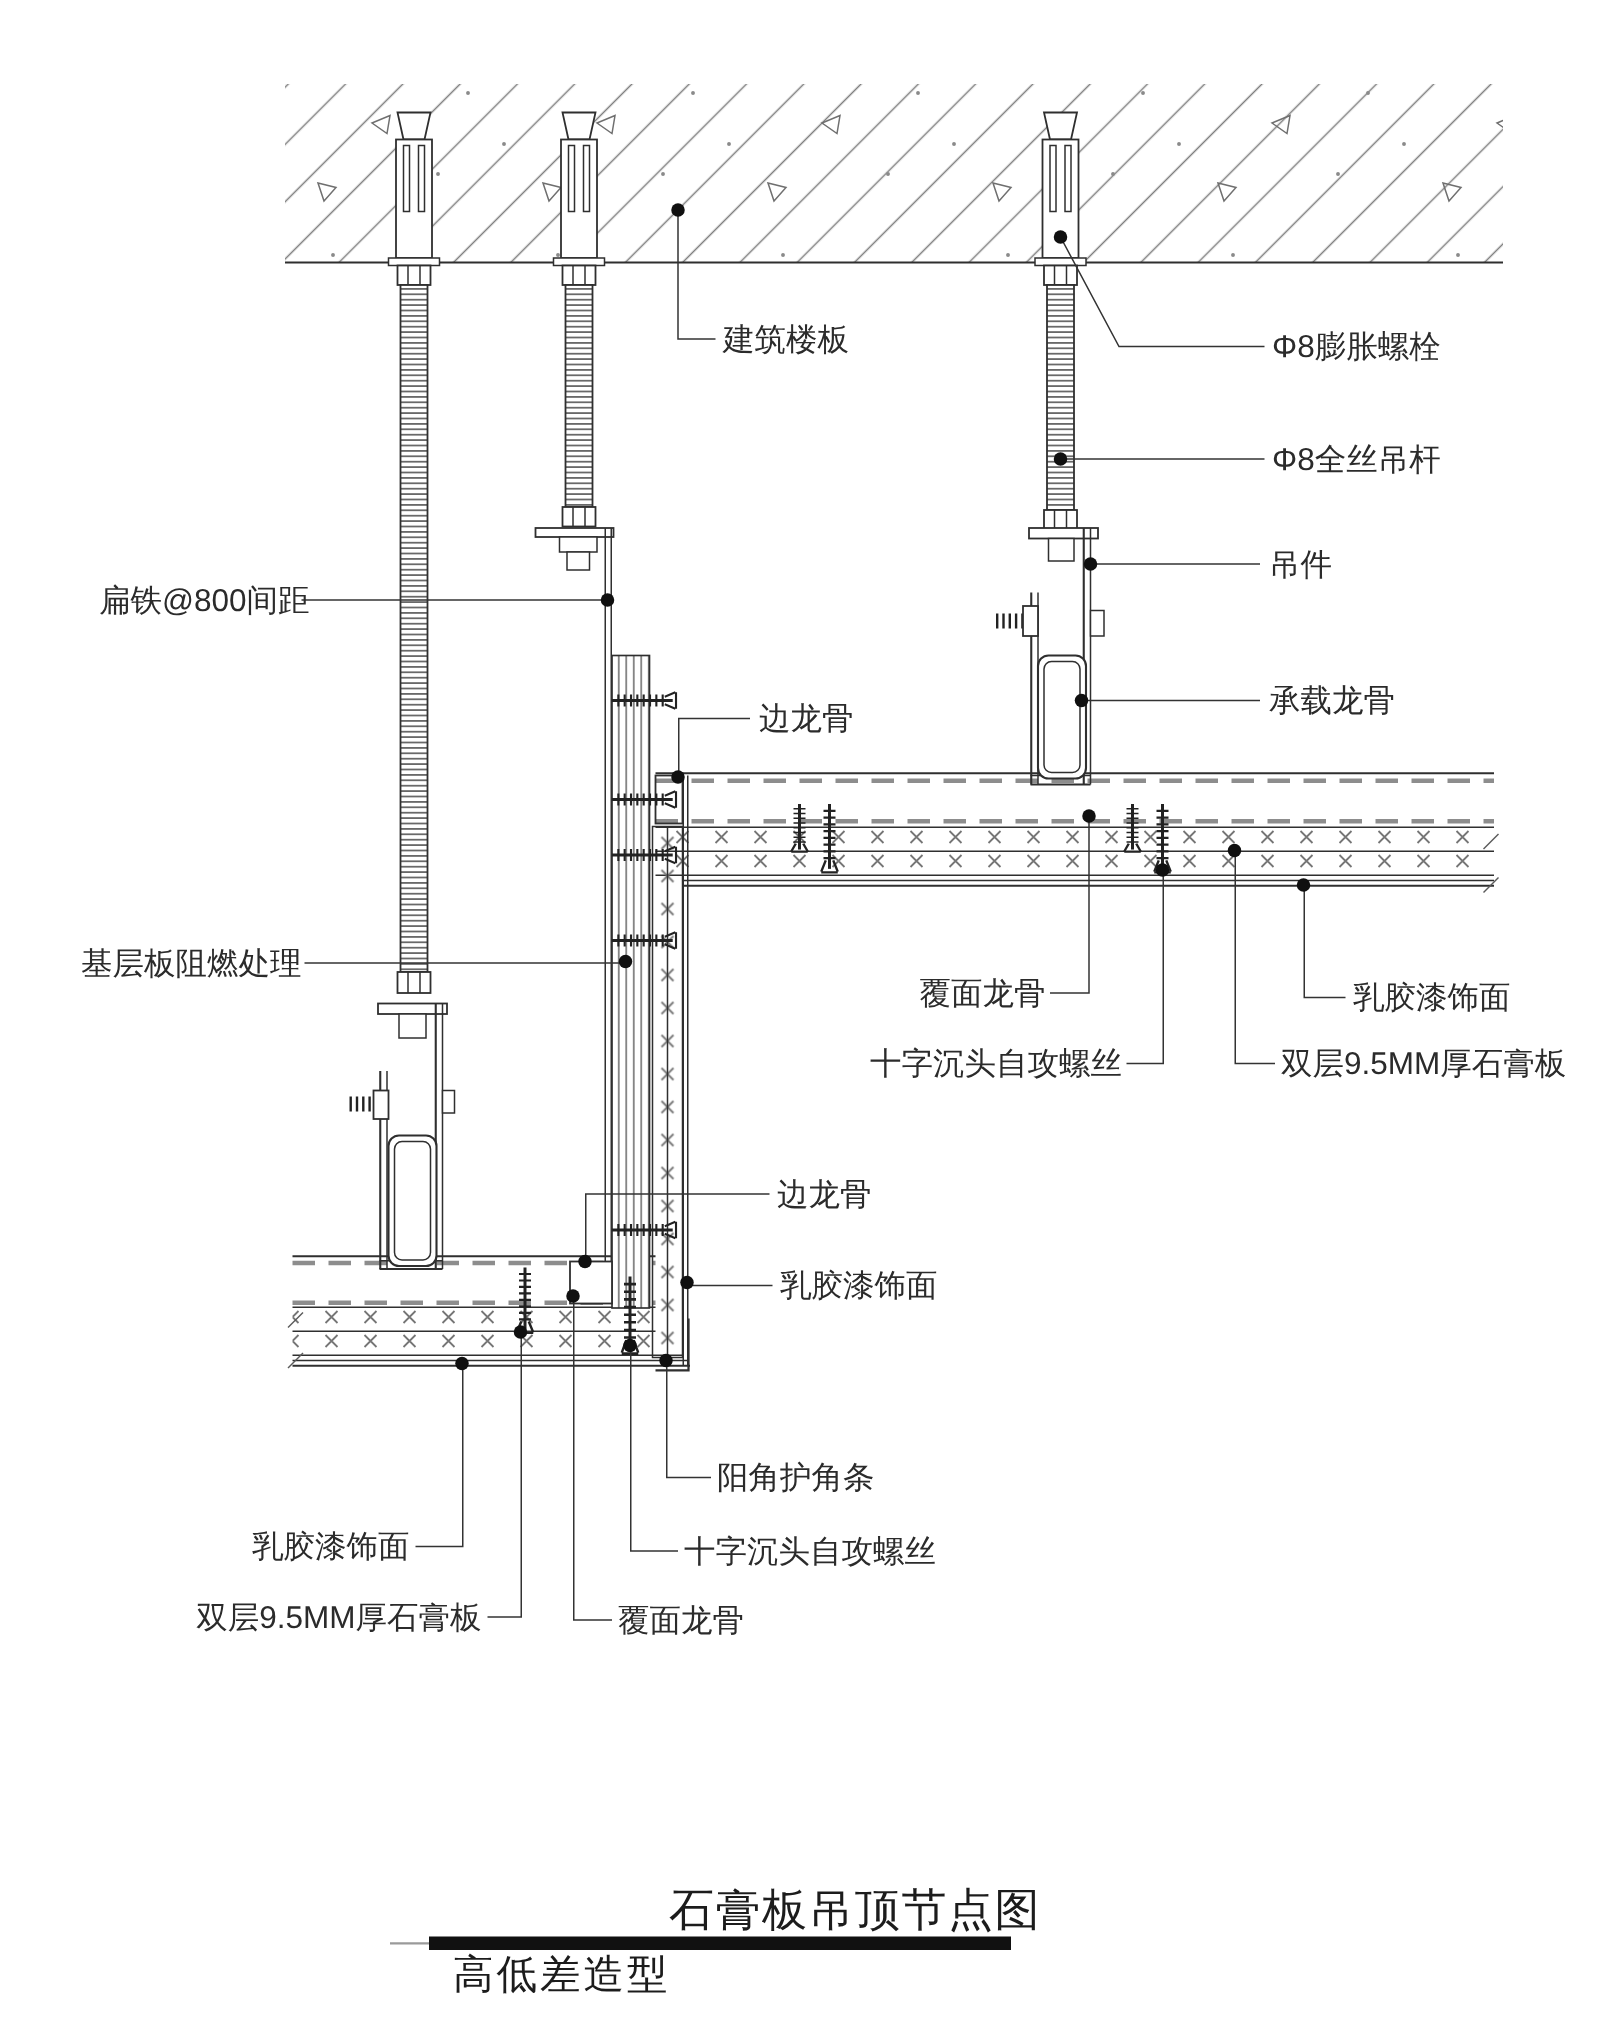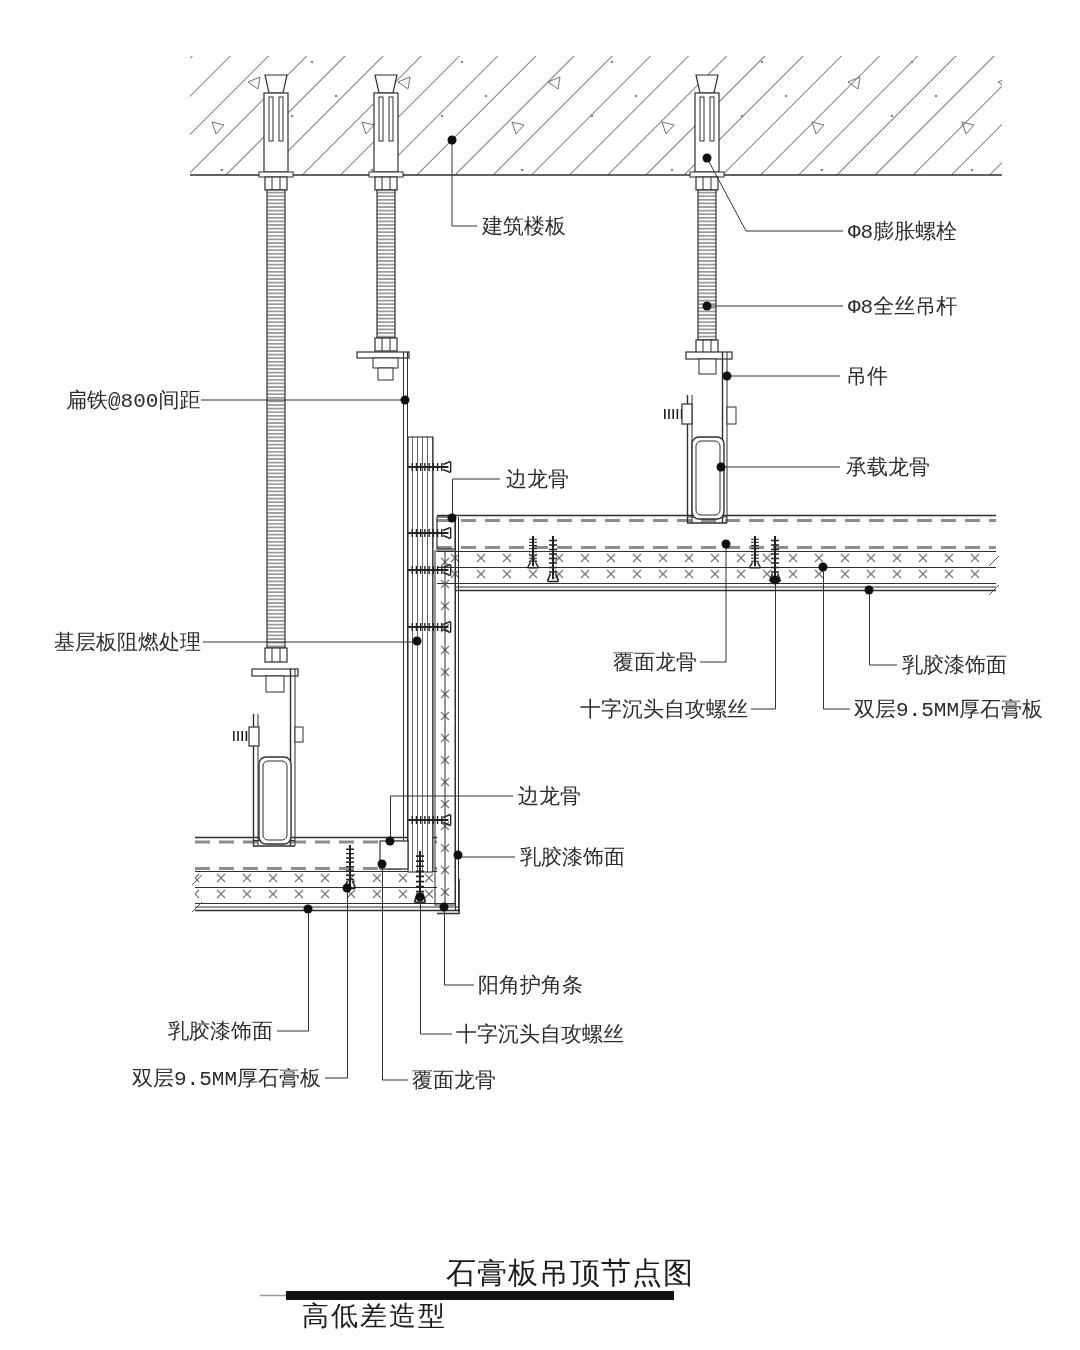--- a/index.html
+++ b/index.html
@@ -1,17 +1,17 @@
 <!DOCTYPE html>
 <html><head>
 <meta charset="utf-8">
 <style>
   html,body{margin:0;padding:0;background:#ffffff;}
   .canvas{position:relative;width:1080px;height:1350px;background:#ffffff;overflow:hidden;
-          font-family:Liberation Mono, monospace;}
+          font-family:Liberation Sans, sans-serif;}
   svg{display:block;}
   .ln{stroke:#2f2f2f;stroke-width:1;fill:none;}
   .ln12{stroke:#2f2f2f;stroke-width:1.4;fill:none;}
   .dash{stroke:#8d8d8d;stroke-width:3;stroke-dasharray:15 9;fill:none;}
   .lead{stroke:#333333;stroke-width:1;fill:none;}
   .dot{fill:#101010;stroke:none;}
   .wht{fill:#ffffff;stroke:#2f2f2f;stroke-width:1.2;}
   .whtthin{fill:#ffffff;stroke:#2f2f2f;stroke-width:1;}
   .lbl{font-size:21px;fill:#2b2b2b;}
   .ttl{font-size:30px;fill:#1c1c1c;letter-spacing:1px;}

